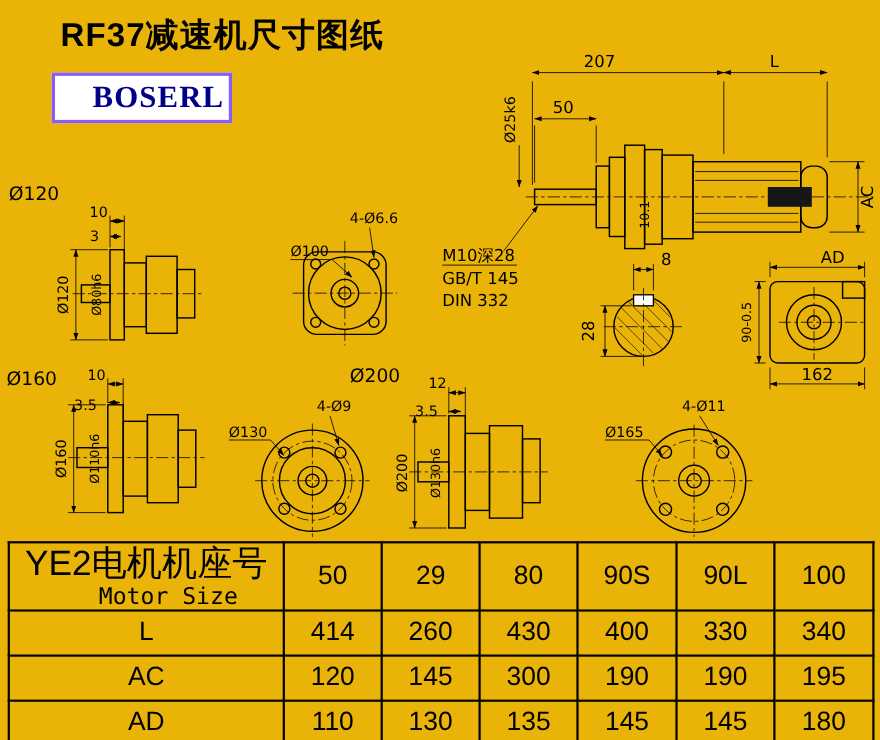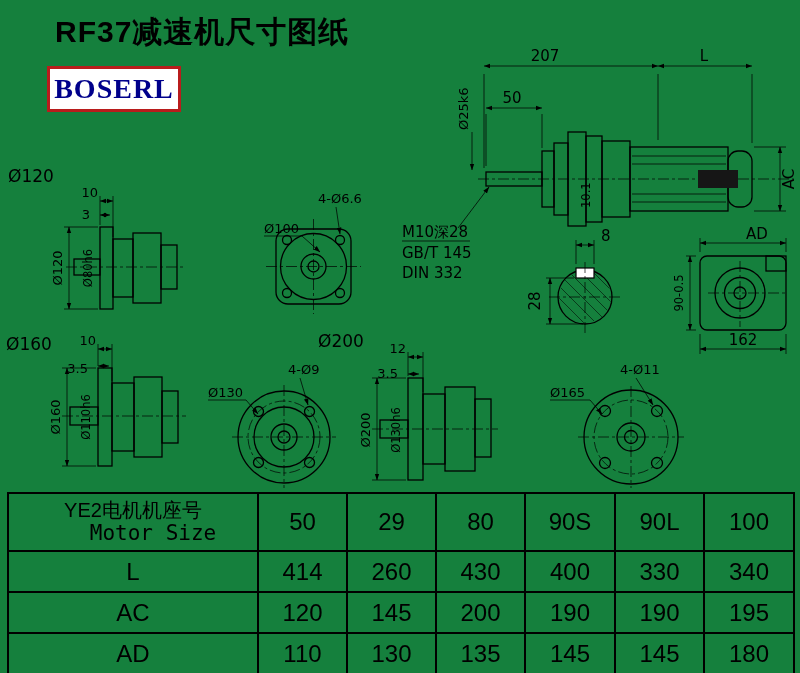--- a/index.html
+++ b/index.html
@@ -1,36 +1,36 @@
 <!DOCTYPE html>
 <html><head>
 <meta charset="utf-8">
 <style>
   html,body{margin:0;padding:0;background:#fff;}
-  #sheet{position:relative;width:800px;height:673px;background:#15803d;overflow:hidden;
+  #sheet{position:relative;width:800px;height:673px;background:#eab308;overflow:hidden;
          font-family:"Liberation Sans","DejaVu Sans",sans-serif;color:#000;}
   #title{position:absolute;left:55px;top:12px;font-size:30px;font-weight:700;letter-spacing:1px;}
-  #logo{position:absolute;left:47px;top:66px;width:128px;height:40px;border:3px solid #b91c1c;
-        display:flex;align-items:center;justify-content:center;background:#fff;}
+  #logo{position:absolute;left:47px;top:66px;width:128px;height:40px;border:3px solid #8b5cf6;
+        display:flex;align-items:center;justify-content:center;background:#fff;padding-left:30px;}
   #logo span{font-family:"Liberation Serif","DejaVu Serif",serif;font-size:28px;font-weight:600;
         color:#00008b;letter-spacing:1px;}
   #draw{position:absolute;left:0;top:0;}
   svg text{font-family:"DejaVu Sans","Liberation Sans",sans-serif;font-size:14px;fill:#000;}
   .t12{font-size:11.5px;} .t13{font-size:13px;} .t15{font-size:15px;} .t17{font-size:17px;}
   .ln{fill:none;stroke:#000;stroke-width:1.3;}
   .lnf{fill:#fff;stroke:#000;stroke-width:1.2;}
   .thin{fill:none;stroke:#000;stroke-width:0.75;}
   .cl{fill:none;stroke:#000;stroke-width:0.7;stroke-dasharray:11 3 3 3;}
   .hatch{stroke:#000;stroke-width:0.55;}
   #spec{position:absolute;left:7px;top:492px;width:786px;border-collapse:collapse;table-layout:fixed;}
   #spec th,#spec td{border:2px solid #000;text-align:center;vertical-align:middle;
         font-weight:400;font-size:24px;padding:0;}
   #spec tr.hd th{height:56px;}
   #spec tr.vals td{height:39px;}
-  .cn{font-size:20px;line-height:1.15;}
+  .cn{font-size:32px;line-height:1.15;}
   .en{font-family:"DejaVu Sans Mono","Liberation Mono",monospace;font-size:21px;line-height:1.1;padding-left:40px;}
 </style>
 </head>
 <body>
 
 <div id="sheet">
   <div id="title">RF37减速机尺寸图纸</div>
   <div id="logo">
     <span>BOSERL</span>
   </div>
@@ -280,21 +280,21 @@
         <td>260</td>
         <td>430</td>
         <td>400</td>
         <td>330</td>
         <td>340</td>
       </tr>
       <tr class="vals">
         <td>AC</td>
         <td>120</td>
         <td>145</td>
-        <td>200</td>
+        <td>300</td>
         <td>190</td>
         <td>190</td>
         <td>195</td>
       </tr>
       <tr class="vals">
         <td>AD</td>
         <td>110</td>
         <td>130</td>
         <td>135</td>
         <td>145</td>

